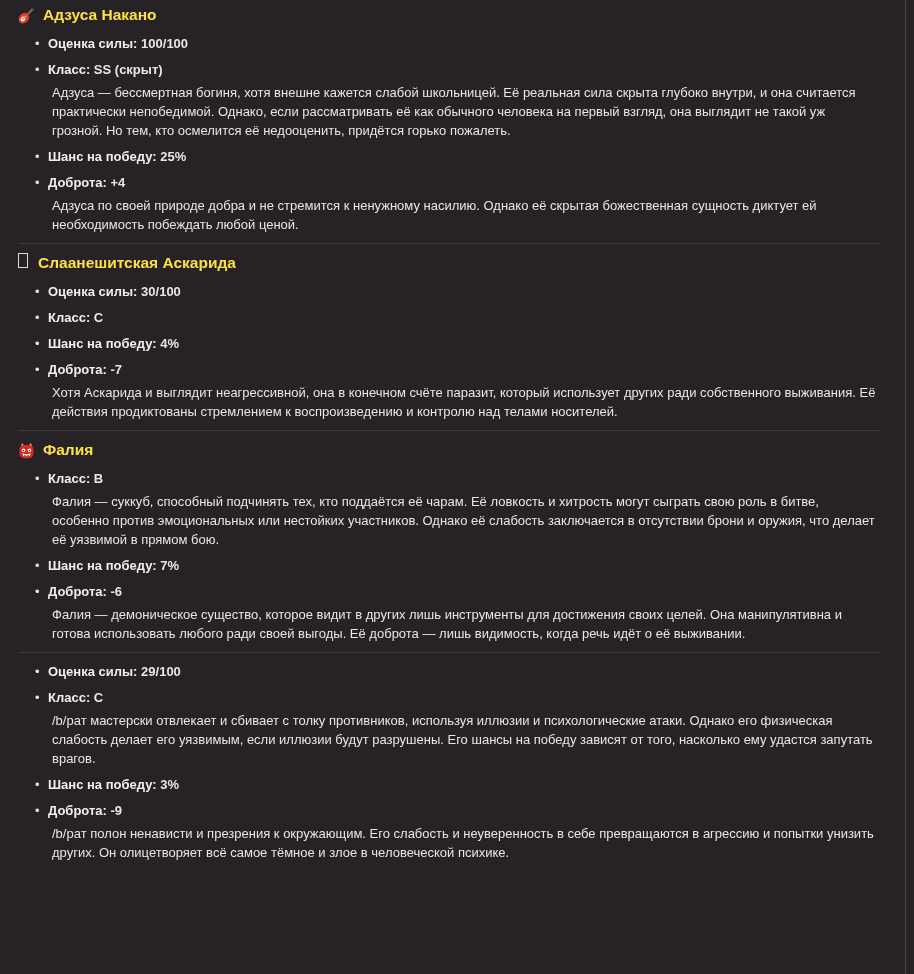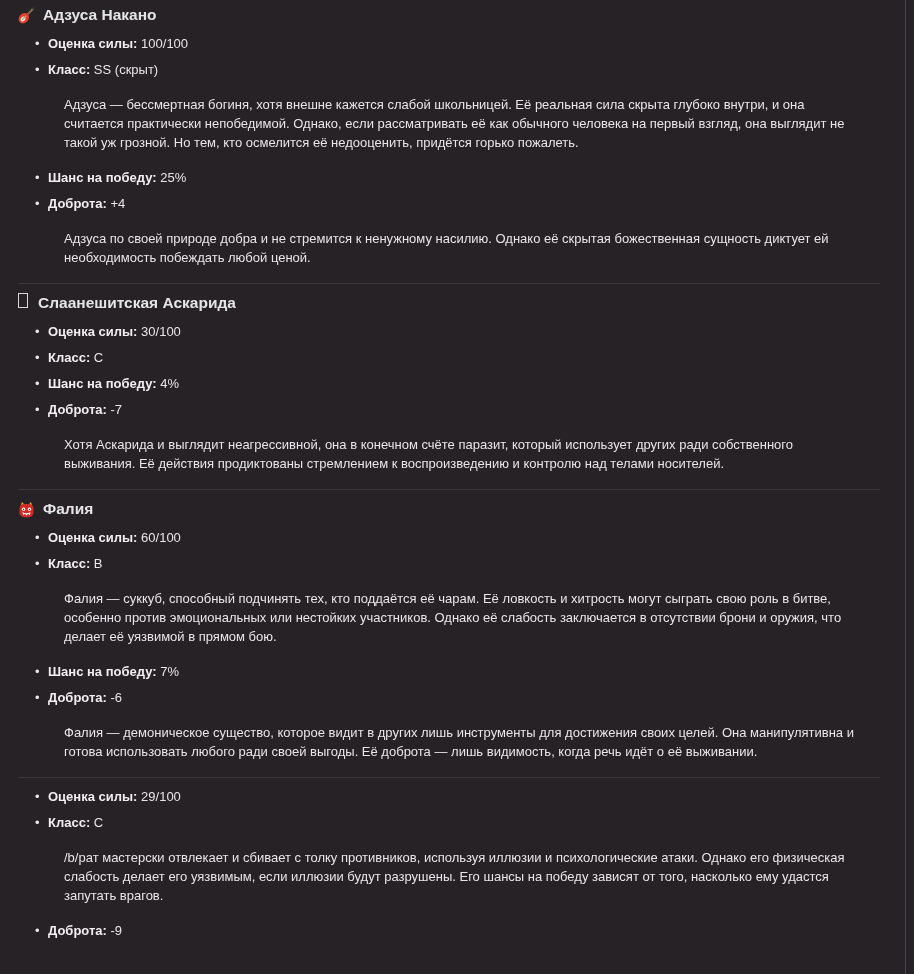--- a/index.html
+++ b/index.html
@@ -15,41 +15,41 @@
   }
   .content { padding: 5px 34px 0 18px; }
   h3 {
     display: flex;
     align-items: center;
     gap: 8px;
     margin: 0 0 9px 0;
     font-size: 15.5px;
     line-height: 20px;
     font-weight: 700;
-    color: #e5e5e5;
+    color: #fde047;
   }
   .icon { display: inline-flex; width: 17px; height: 17px; flex: 0 0 auto; }
   .tofu {
     display: inline-block;
     width: 8px; height: 13px;
     border: 1px solid #d9d7d9;
     margin-right: 2px;
   }
   ul { list-style: none; margin: 0; padding: 0 0 0 30px; }
   li { position: relative; margin: 0 0 7px 0; line-height: 19px; }
   li::before {
     content: "\2022";
     position: absolute;
     left: -13px; top: 0;
     color: #e8e6e8;
     font-size: 13px;
   }
   .label { font-weight: 700; color: #f0eef0; }
-  .value { font-weight: 400; }
-  .desc { font-weight: 400; margin: 16px; }
+  .value { font-weight: 700; }
+  .desc { font-weight: 400; margin: 4px; }
   hr {
     border: none;
     border-top: 1px solid #3b383c;
     margin: 9px 0;
   }
   .vline {
     position: absolute;
     top: 0; right: 8px;
     width: 1px; height: 100%;
     background: #49454a;
@@ -137,24 +137,20 @@
             <circle cx="11.4" cy="8.2" r="1.7" fill="#ffffff"></circle>
             <circle cx="5.6" cy="8.5" r="0.7" fill="#3a2a22"></circle>
             <circle cx="11.4" cy="8.5" r="0.7" fill="#3a2a22"></circle>
             <path d="M4.4 11.3 Q8.5 13.4 12.6 11.3 L11.6 14.2 L10.1 12.8 L8.5 14.4 L6.9 12.8 L5.4 14.2 Z" fill="#ffffff"></path>
           </svg>
         </span>
         <span>Фалия</span>
       </h3>
       <ul>
         <li>
-          <span class="label">Оценка силы:</span>
-          <span class="value">60/100</span>
-        </li>
-        <li>
           <span class="label">Класс:</span>
           <span class="value">B</span>
           <div class="desc">Фалия — суккуб, способный подчинять тех, кто поддаётся её чарам. Её ловкость и хитрость могут сыграть свою роль в битве, особенно против эмоциональных или нестойких участников. Однако её слабость заключается в отсутствии брони и оружия, что делает её уязвимой в прямом бою.</div>
         </li>
         <li>
           <span class="label">Шанс на победу:</span>
           <span class="value">7%</span>
         </li>
         <li>
           <span class="label">Доброта:</span>
@@ -171,21 +167,26 @@
         <li>
           <span class="label">Оценка силы:</span>
           <span class="value">29/100</span>
         </li>
         <li>
           <span class="label">Класс:</span>
           <span class="value">C</span>
           <div class="desc">/b/рат мастерски отвлекает и сбивает с толку противников, используя иллюзии и психологические атаки. Однако его физическая слабость делает его уязвимым, если иллюзии будут разрушены. Его шансы на победу зависят от того, насколько ему удастся запутать врагов.</div>
         </li>
         <li>
+          <span class="label">Шанс на победу:</span>
+          <span class="value">3%</span>
+        </li>
+        <li>
           <span class="label">Доброта:</span>
           <span class="value">-9</span>
+          <div class="desc">/b/рат полон ненависти и презрения к окружающим. Его слабость и неуверенность в себе превращаются в агрессию и попытки унизить других. Он олицетворяет всё самое тёмное и злое в человеческой психике.</div>
         </li>
       </ul>
     </section>
 
   </div>
   <div class="vline"></div>
 </div>
 
 </body></html>

